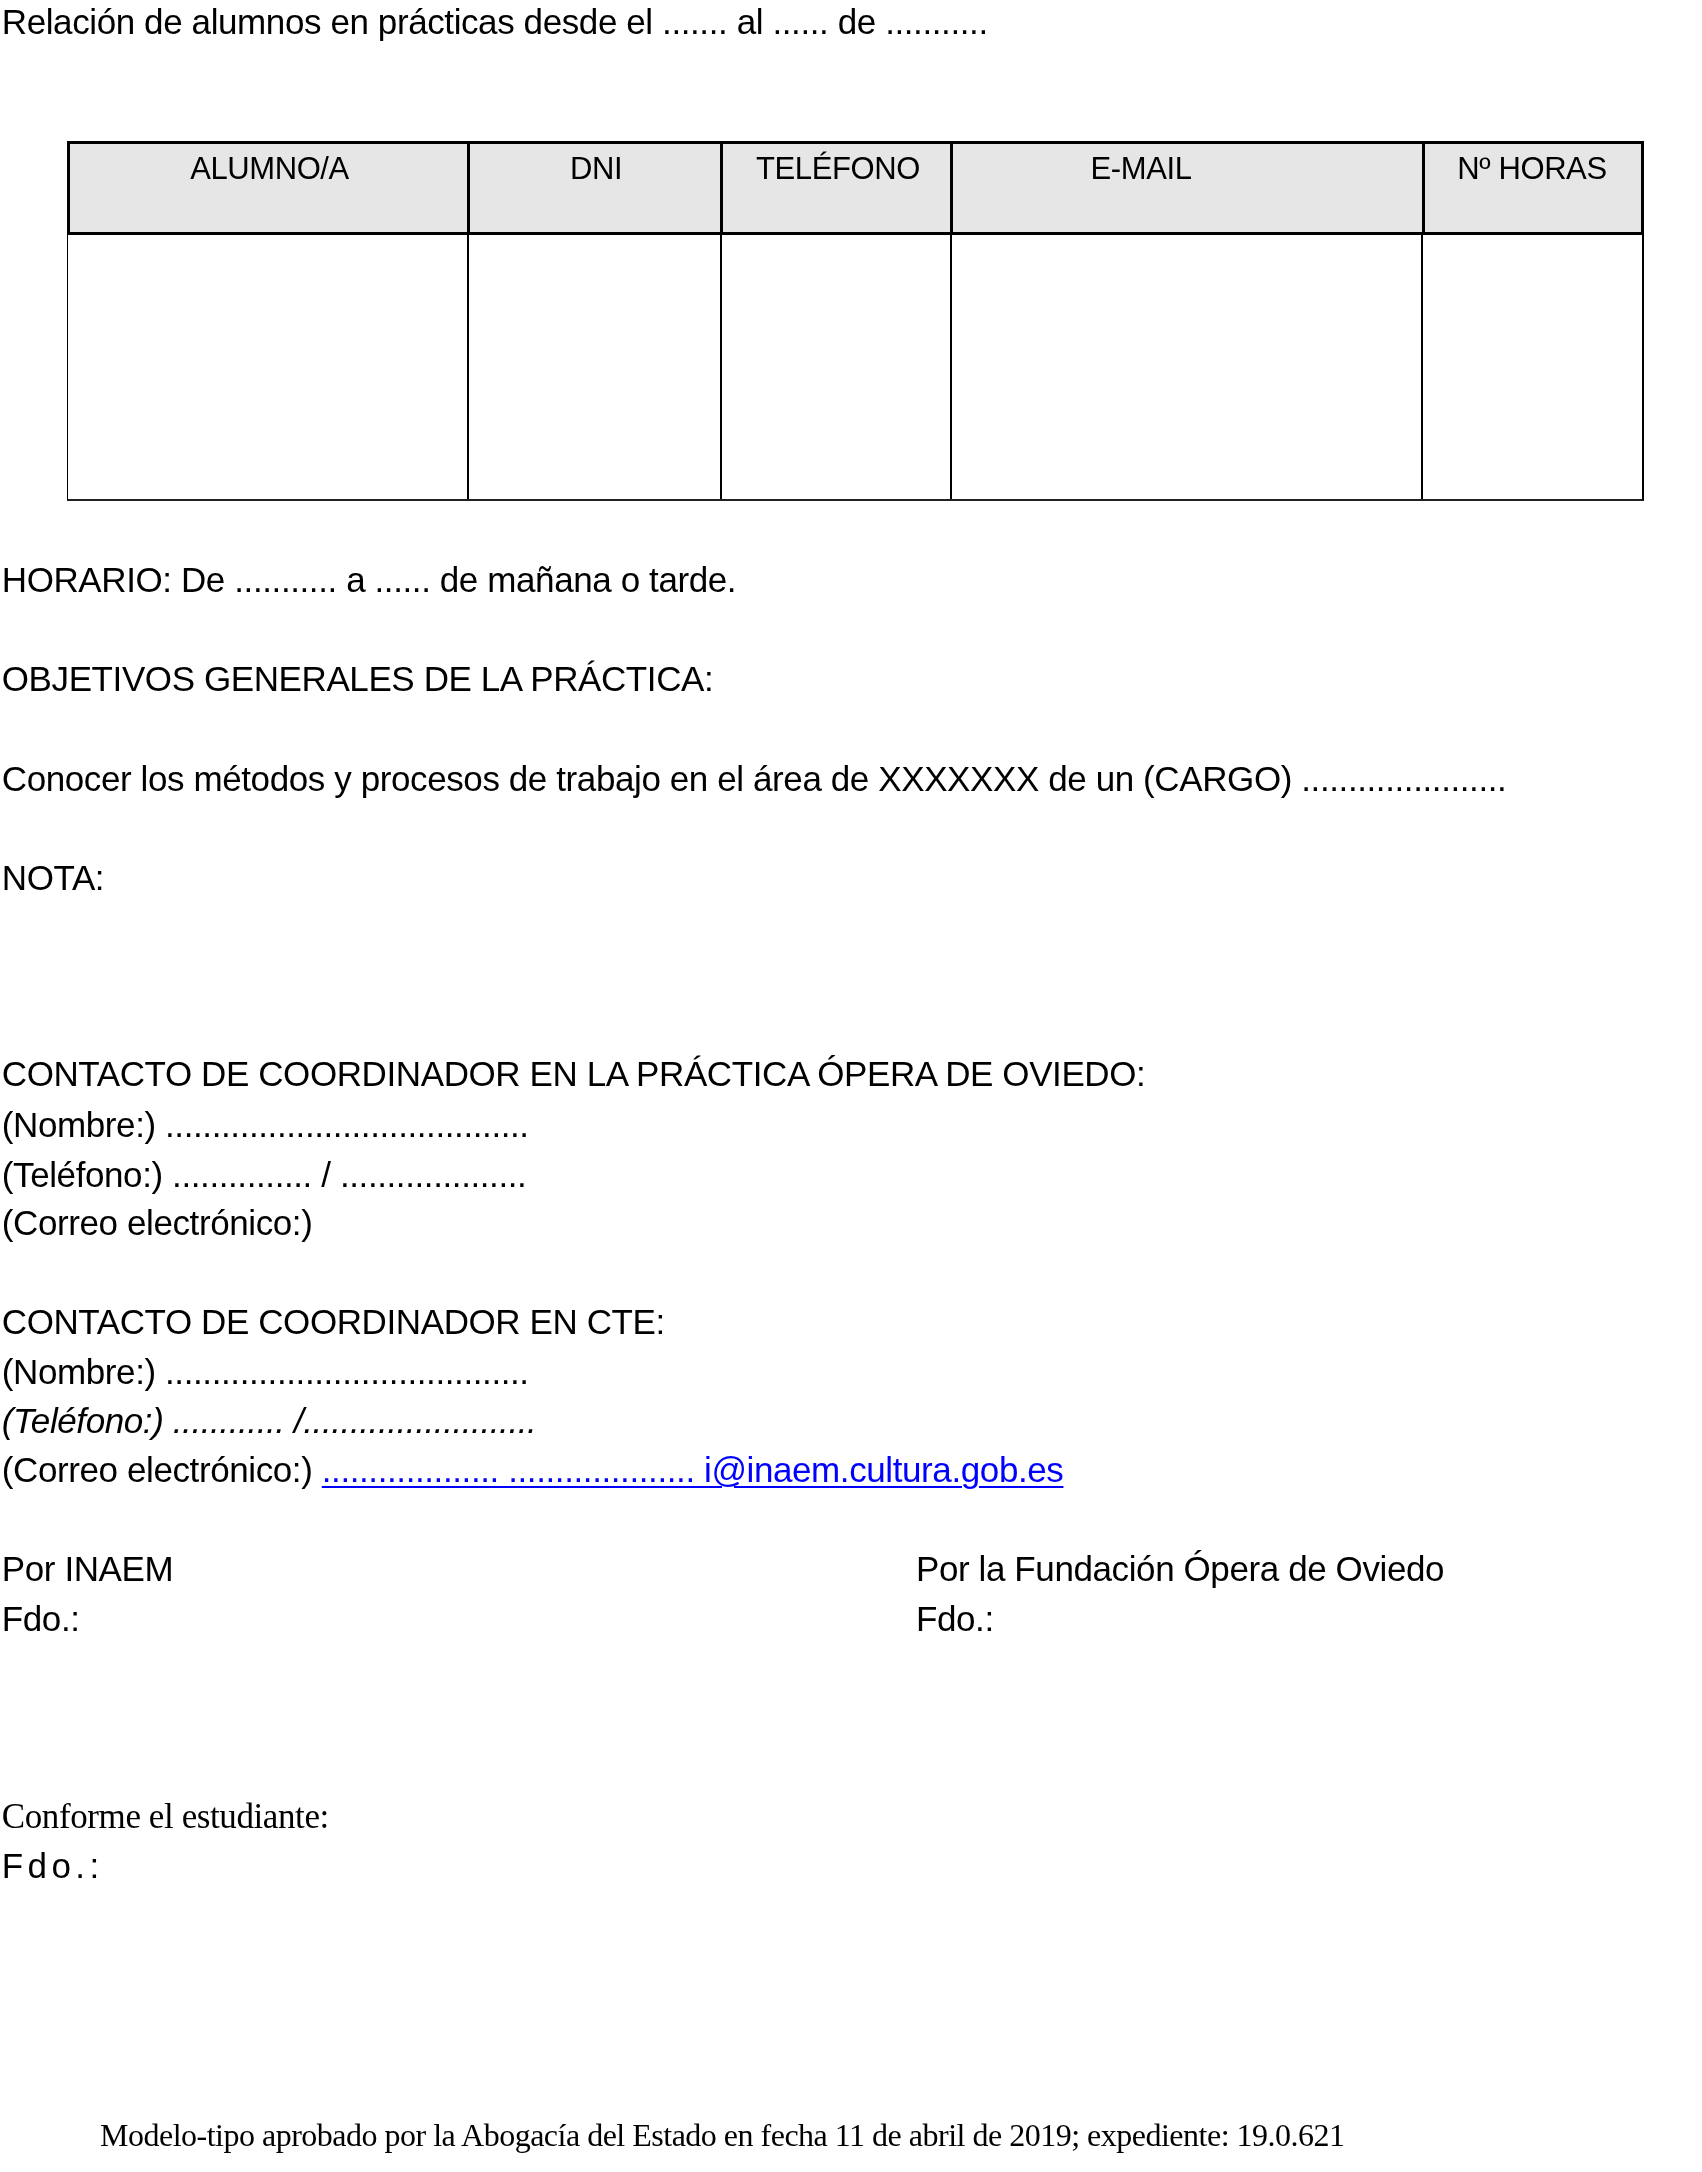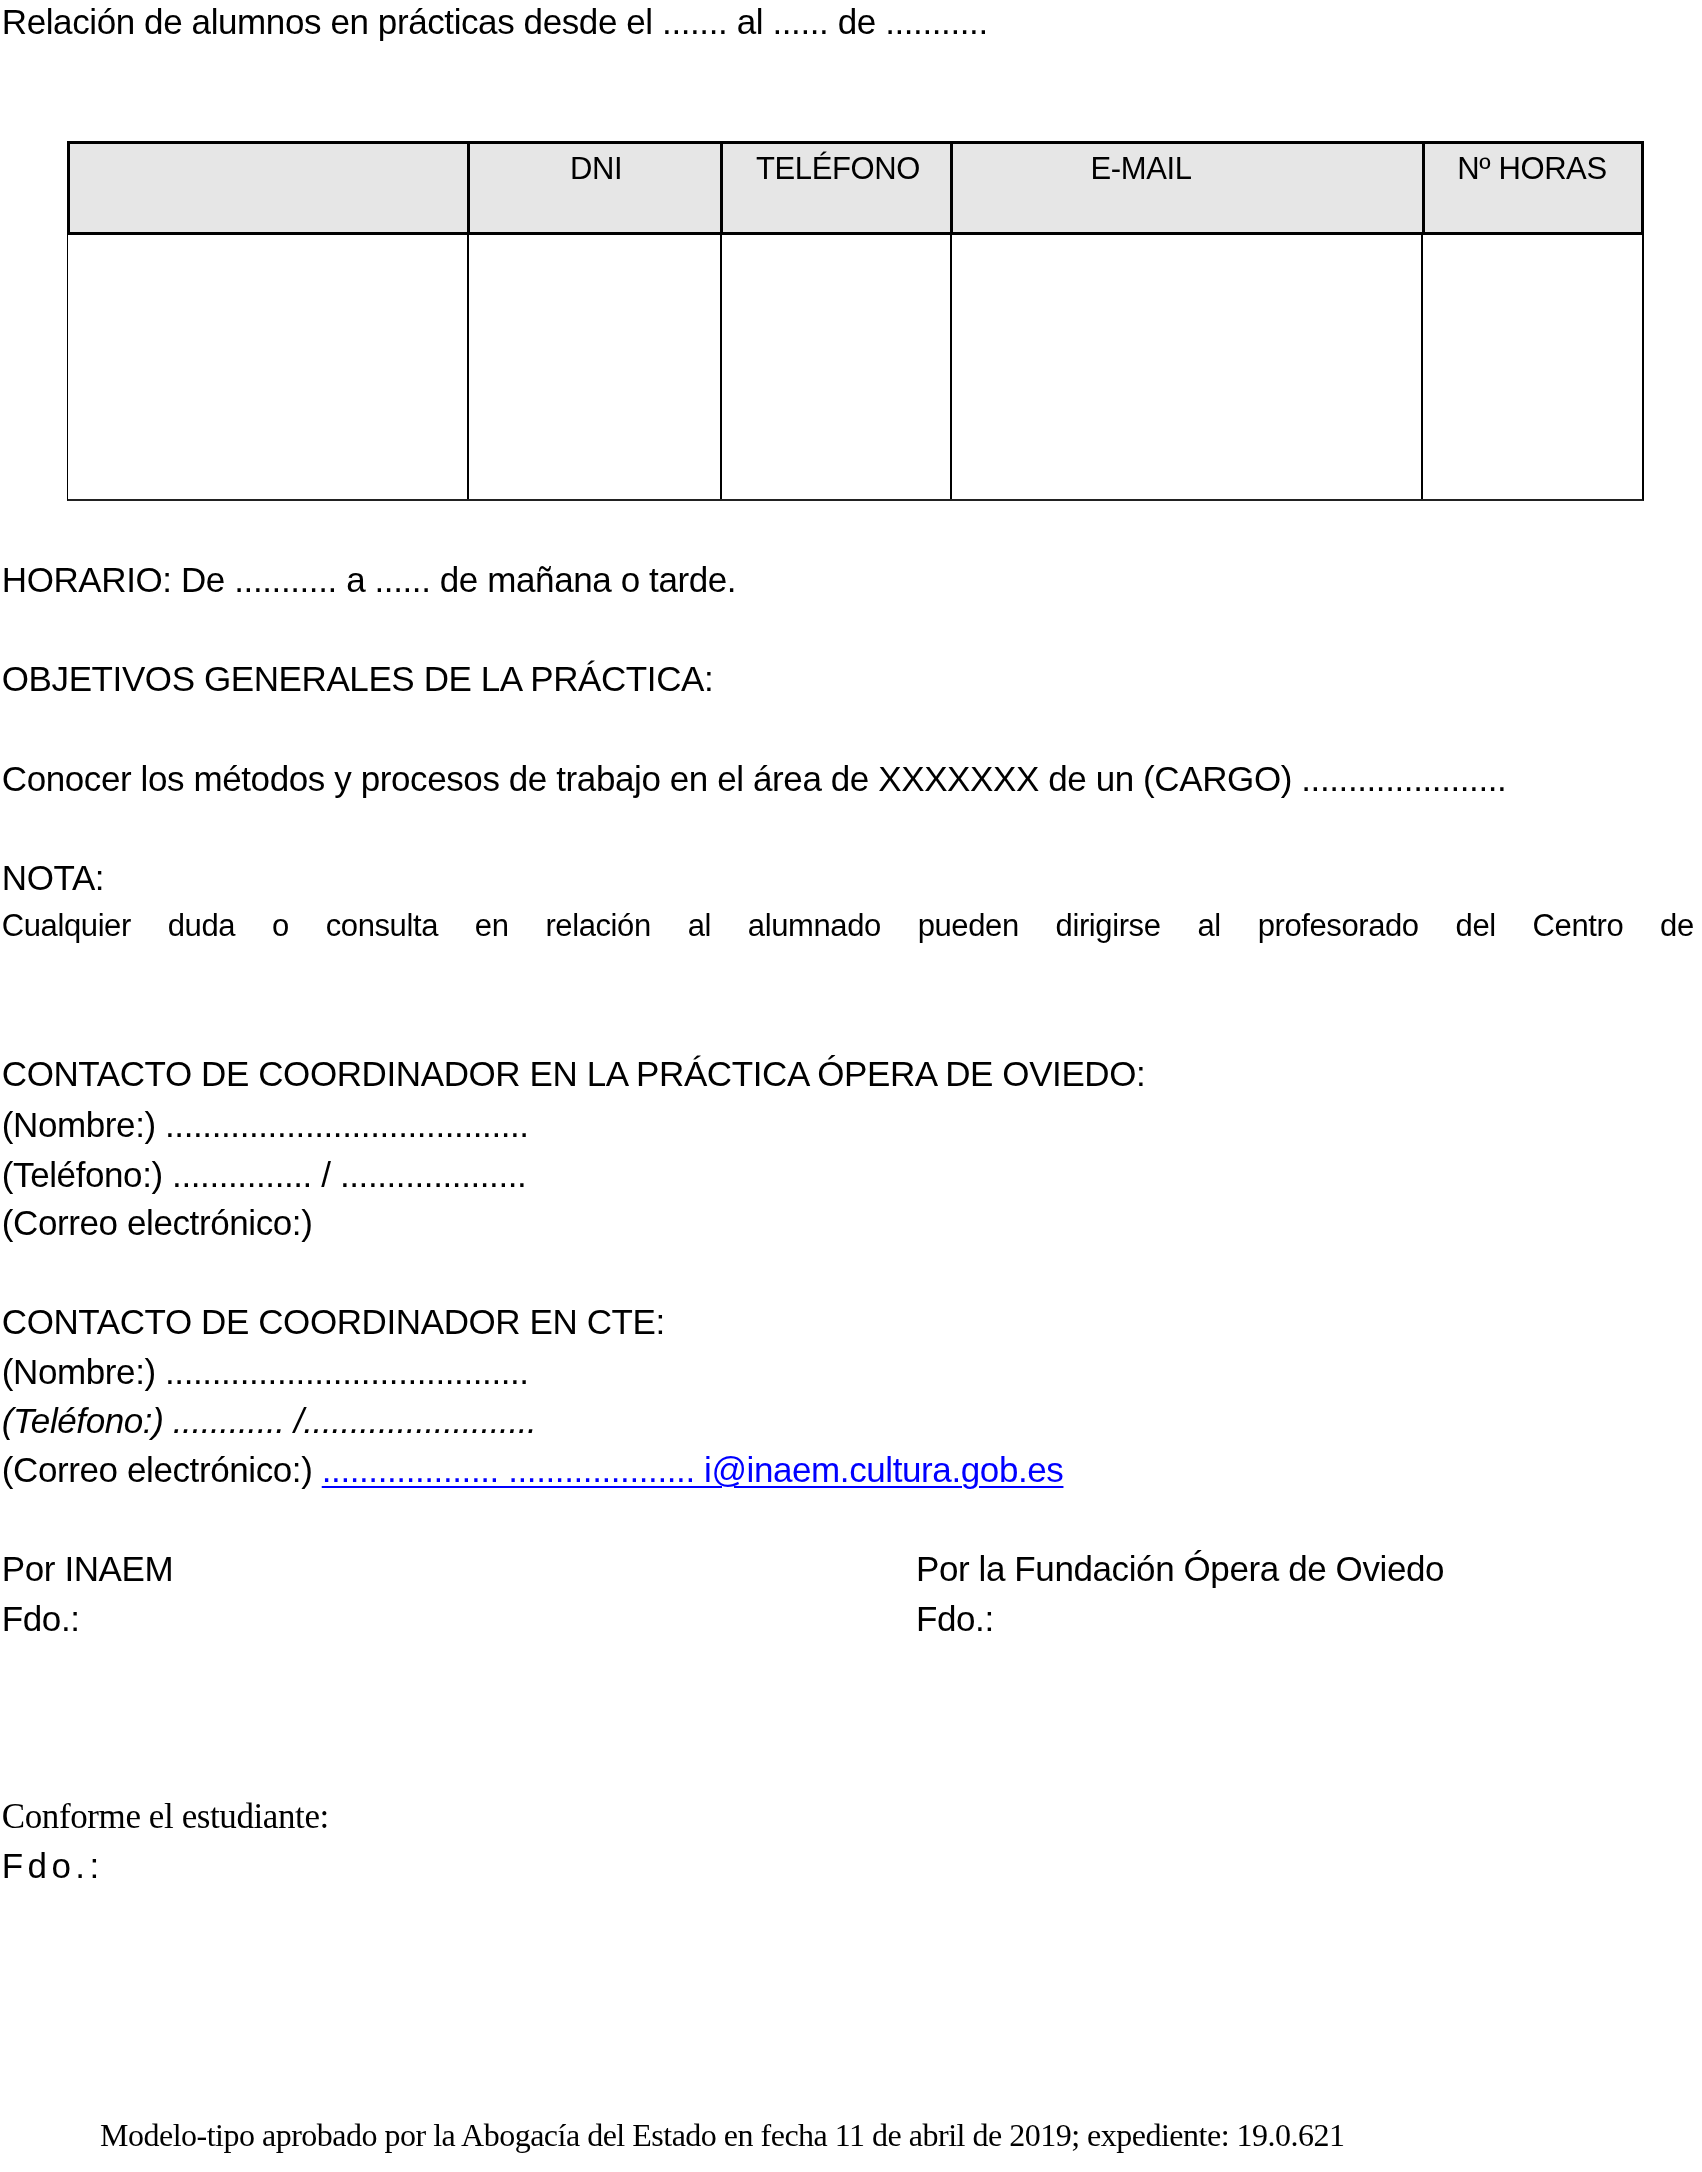--- a/index.html
+++ b/index.html
@@ -121,20 +121,21 @@
     letter-spacing: -0.5px;
   }
 </style>
 </head>
 <body>
 
 <div class="line" style="top:1.8px;">Relación de alumnos en prácticas desde el .......  al ...... de ...........</div>
 
 <div class="table">
   <div class="thead">
+    <div class="hcell" style="left:0;width:399px;">ALUMNO/A</div>
     <div class="hsep" style="left:397px;"></div>
     <div class="hcell" style="left:400px;width:252px;">DNI</div>
     <div class="hsep" style="left:650px;"></div>
     <div class="hcell" style="left:653px;width:230px;">TELÉFONO</div>
     <div class="hsep" style="left:880px;"></div>
     <div class="hcell" style="left:883px;width:376px;">E-MAIL</div>
     <div class="hsep" style="left:1352px;"></div>
     <div class="hcell" style="left:1354px;width:216px;">Nº HORAS</div>
   </div>
   <div class="tbody">
@@ -150,21 +151,20 @@
   </div>
 </div>
 
 <div class="line" style="top:560px;">HORARIO: De ........... a ...... de mañana o tarde.</div>
 
 <div class="line" style="top:659px;">OBJETIVOS GENERALES DE LA PRÁCTICA:</div>
 <div class="line" style="top:759px;text-align:center;">Conocer los métodos y procesos de trabajo en el área de XXXXXXX de un (CARGO) ......................</div>
 
 <div class="line" style="top:858px;">NOTA:</div>
 <div class="justify-block" style="top:901px;">
-  <span class="row">Cualquier duda o consulta en relación al alumnado pueden dirigirse al profesorado del Centro de</span>
 </div>
 
 <div class="line" style="top:1054px;">CONTACTO DE COORDINADOR EN LA PRÁCTICA ÓPERA DE OVIEDO:</div>
 <div class="line" style="top:1105px;">(Nombre:) .......................................</div>
 <div class="line" style="top:1155px;">(Teléfono:) ............... / ....................</div>
 <div class="line" style="top:1203px;">(Correo electrónico:)</div>
 
 <div class="line" style="top:1302px;">CONTACTO DE COORDINADOR EN CTE:</div>
 <div class="line" style="top:1352px;">(Nombre:) .......................................</div>
 <div class="line" style="top:1401px;font-style:italic;">(Teléfono:) ............ /.........................</div>

